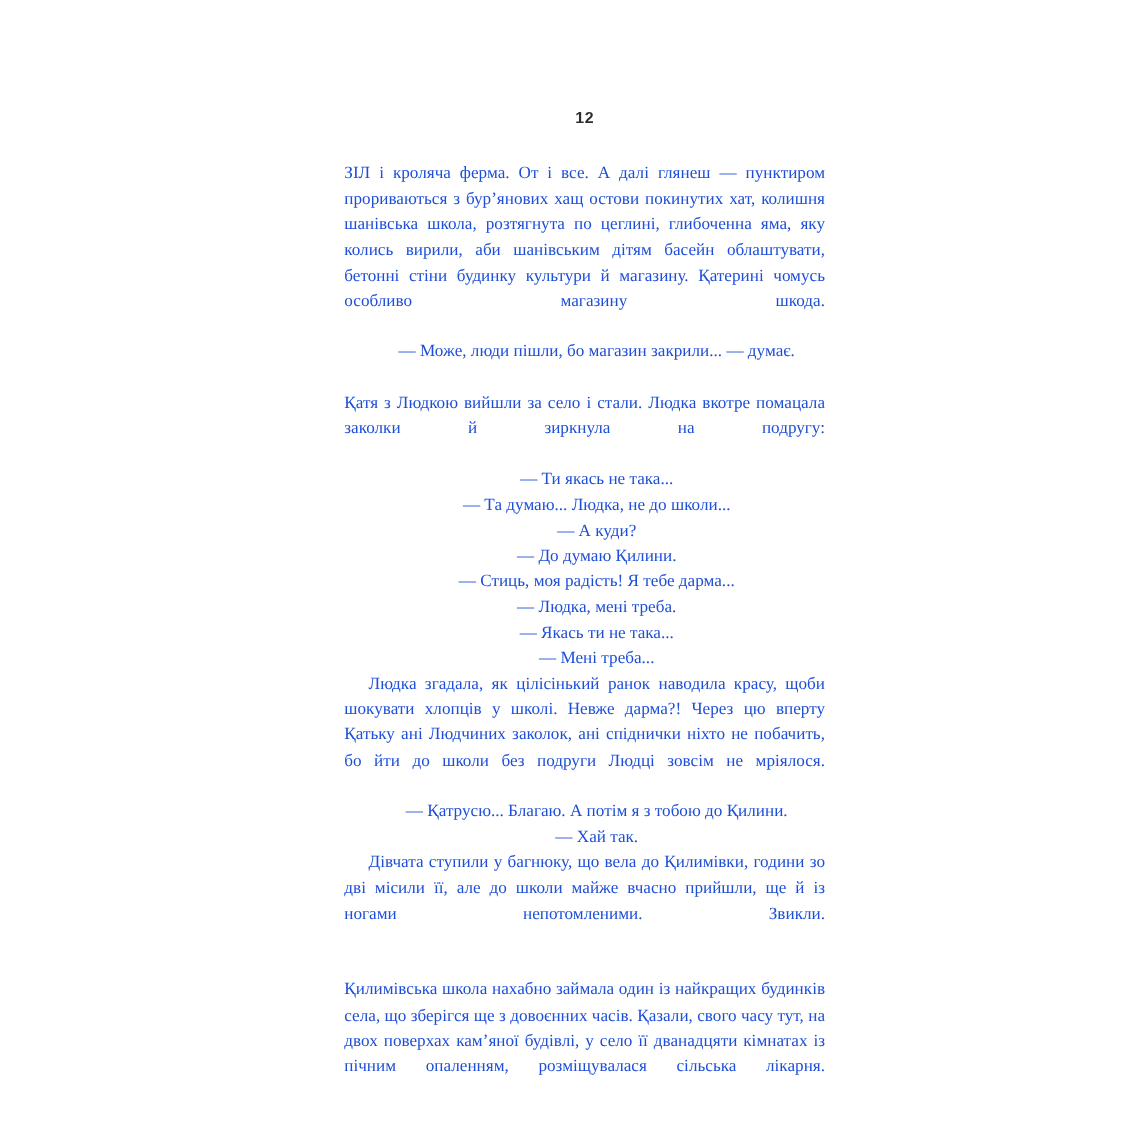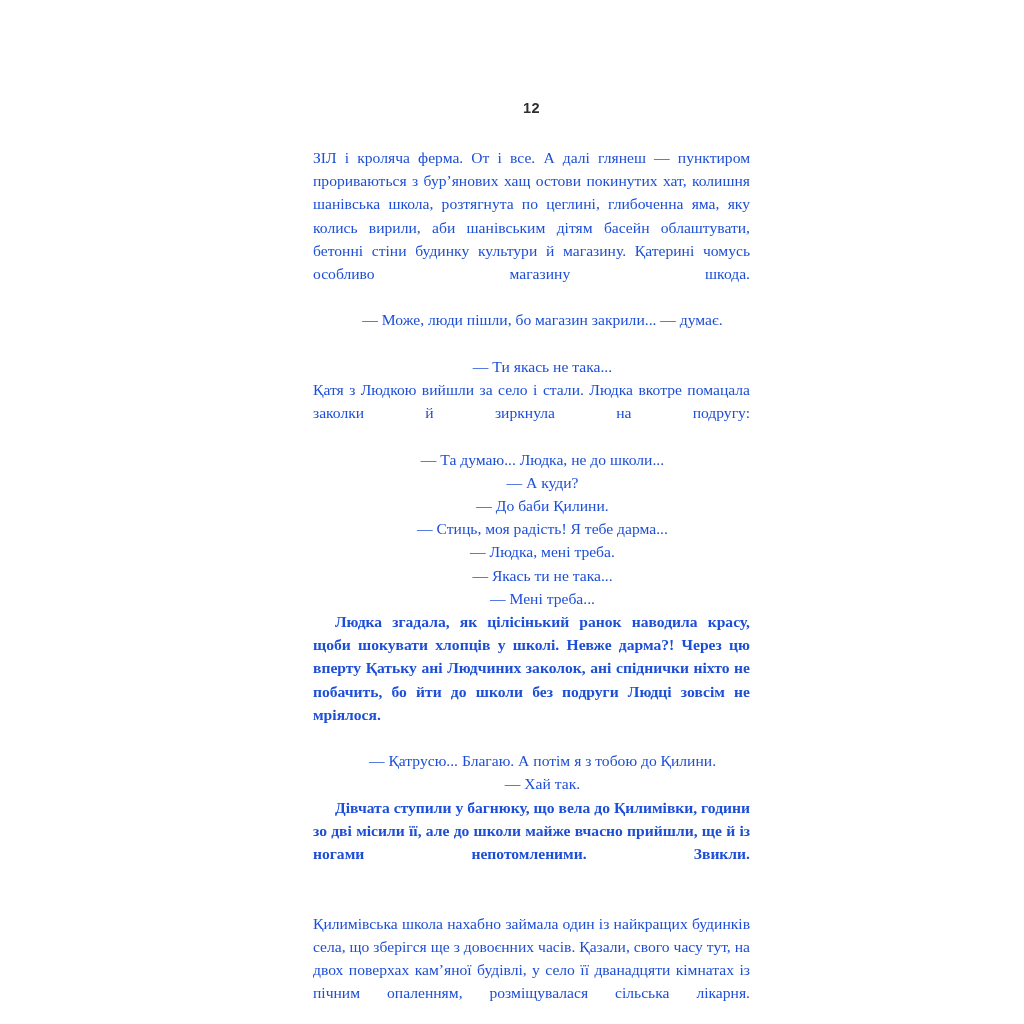--- a/index.html
+++ b/index.html
@@ -56,21 +56,20 @@
     color: #1d4ed8;
   }
 
   
   .para.flush {
     text-indent: 0;
   }
   
   .para.indent {
     text-indent: 22px;
-    font-weight: bold;
   }
 
   
   .para.dialogue {
     text-indent: 22px;
     text-align: center;
   }
 
   
   .section-gap {
@@ -97,25 +96,25 @@
     <div class="folio">12</div>
 
     <div class="block">
       <p class="para flush">ЗІЛ і кроляча ферма. От і все. А далі глянеш — пункти­ром прориваються з бур’янових хащ остови покинутих хат, колишня шанівська школа, розтягнута по цеглині, глибоченна яма, яку колись вирили, аби шанівським дітям басейн облаштувати, бетонні стіни будинку культури й магазину. Қатерині чомусь особливо магазину шкода.</p>
       <p class="para dialogue">— Може, люди пішли, бо магазин закрили... — думає.</p>
     </div>
 
     <div class="section-gap"></div>
 
     <div class="block">
+      <p class="para flush">Қатя з Людкою вийшли за село і стали. Людка вкотре помацала заколки й зиркнула на подругу:</p>
       <p class="para dialogue">— Ти якась не така...</p>
-      <p class="para flush">Қатя з Людкою вийшли за село і стали. Людка вкотре помацала заколки й зиркнула на подругу:</p>
       <p class="para dialogue">— Та думаю... Людка, не до школи...</p>
       <p class="para dialogue">— А куди?</p>
-      <p class="para dialogue">— До баби Қилини.</p>
+      <p class="para dialogue">— До думаю Қилини.</p>
       <p class="para dialogue">— Стиць, моя радість! Я тебе дарма...</p>
       <p class="para dialogue">— Людка, мені треба.</p>
       <p class="para dialogue">— Якась ти не така...</p>
       <p class="para dialogue">— Мені треба...</p>
       <p class="para indent">Людка згадала, як цілісінький ранок наводила красу, щоби шокувати хлопців у школі. Невже дарма?! Через цю вперту Қатьку ані Людчиних заколок, ані спіднички ніхто не побачить, бо йти до школи без подруги Людці зовсім не мріялося.</p>
       <p class="para dialogue">— Қатрусю... Благаю. А потім я з тобою до Қилини.</p>
       <p class="para dialogue">— Хай так.</p>
       <p class="para indent">Дівчата ступили у багнюку, що вела до Қилимівки, годи­ни зо дві місили її, але до школи майже вчасно прийшли, ще й із ногами непотомленими. Звикли.</p>
     </div>
 

